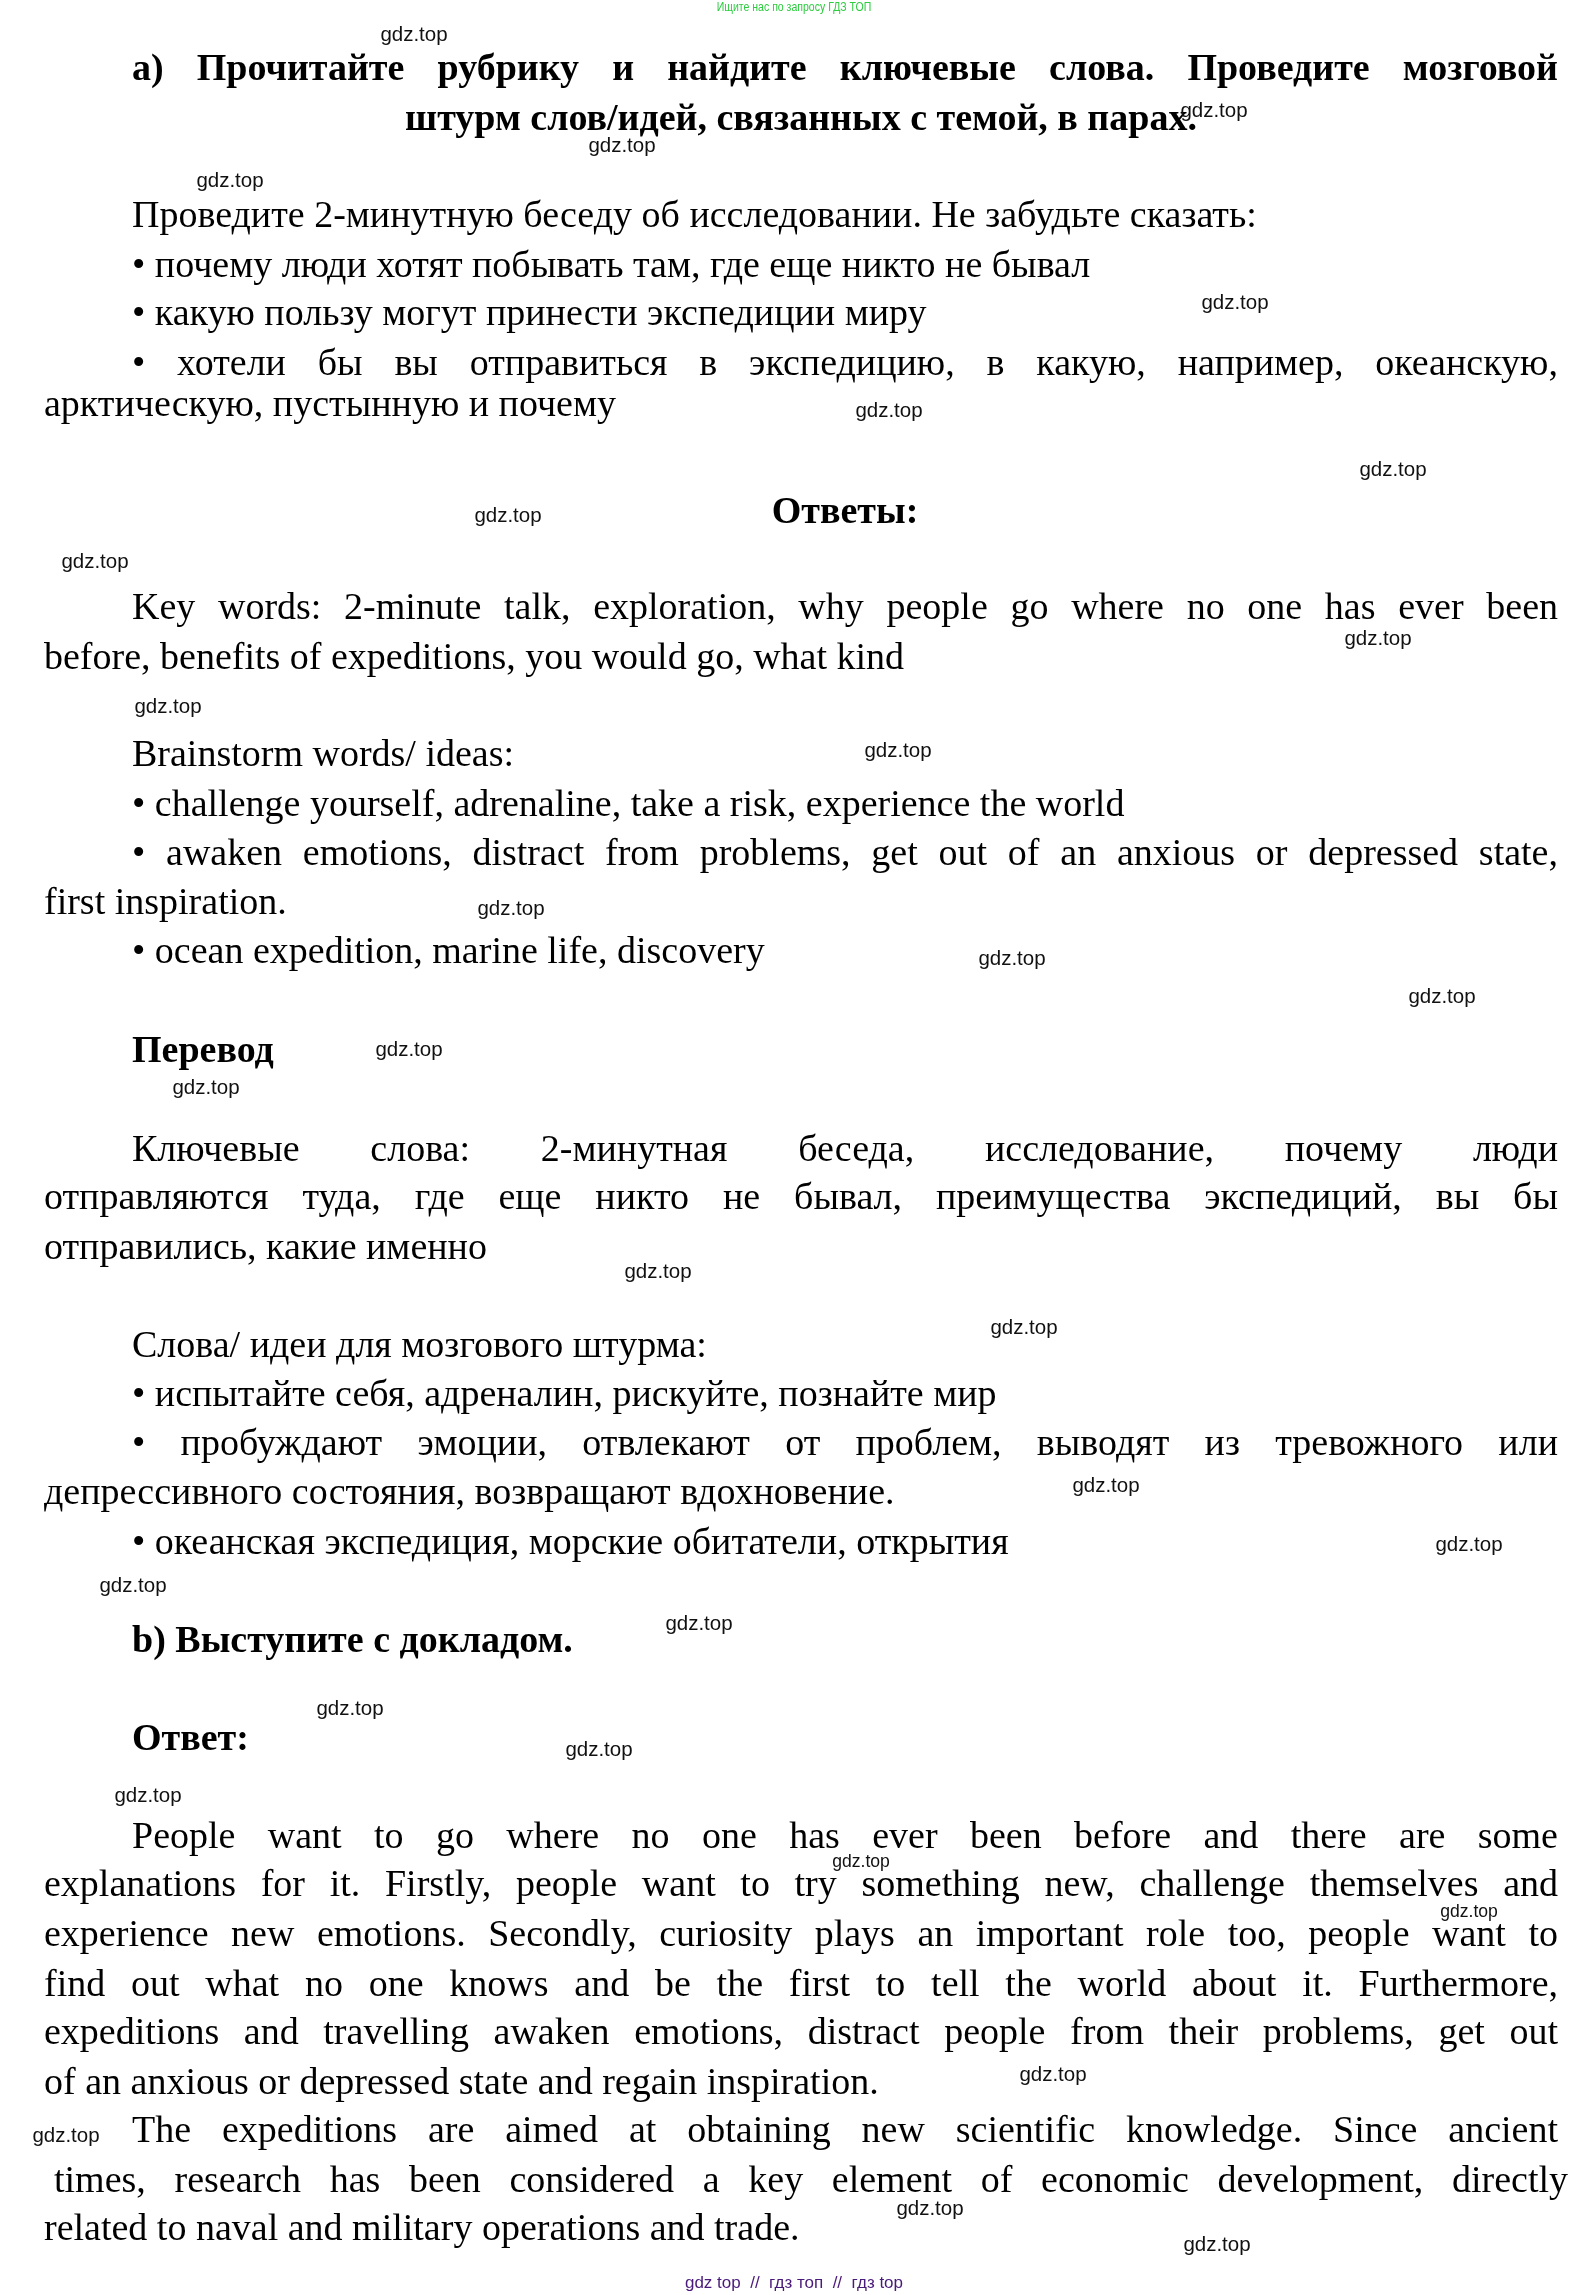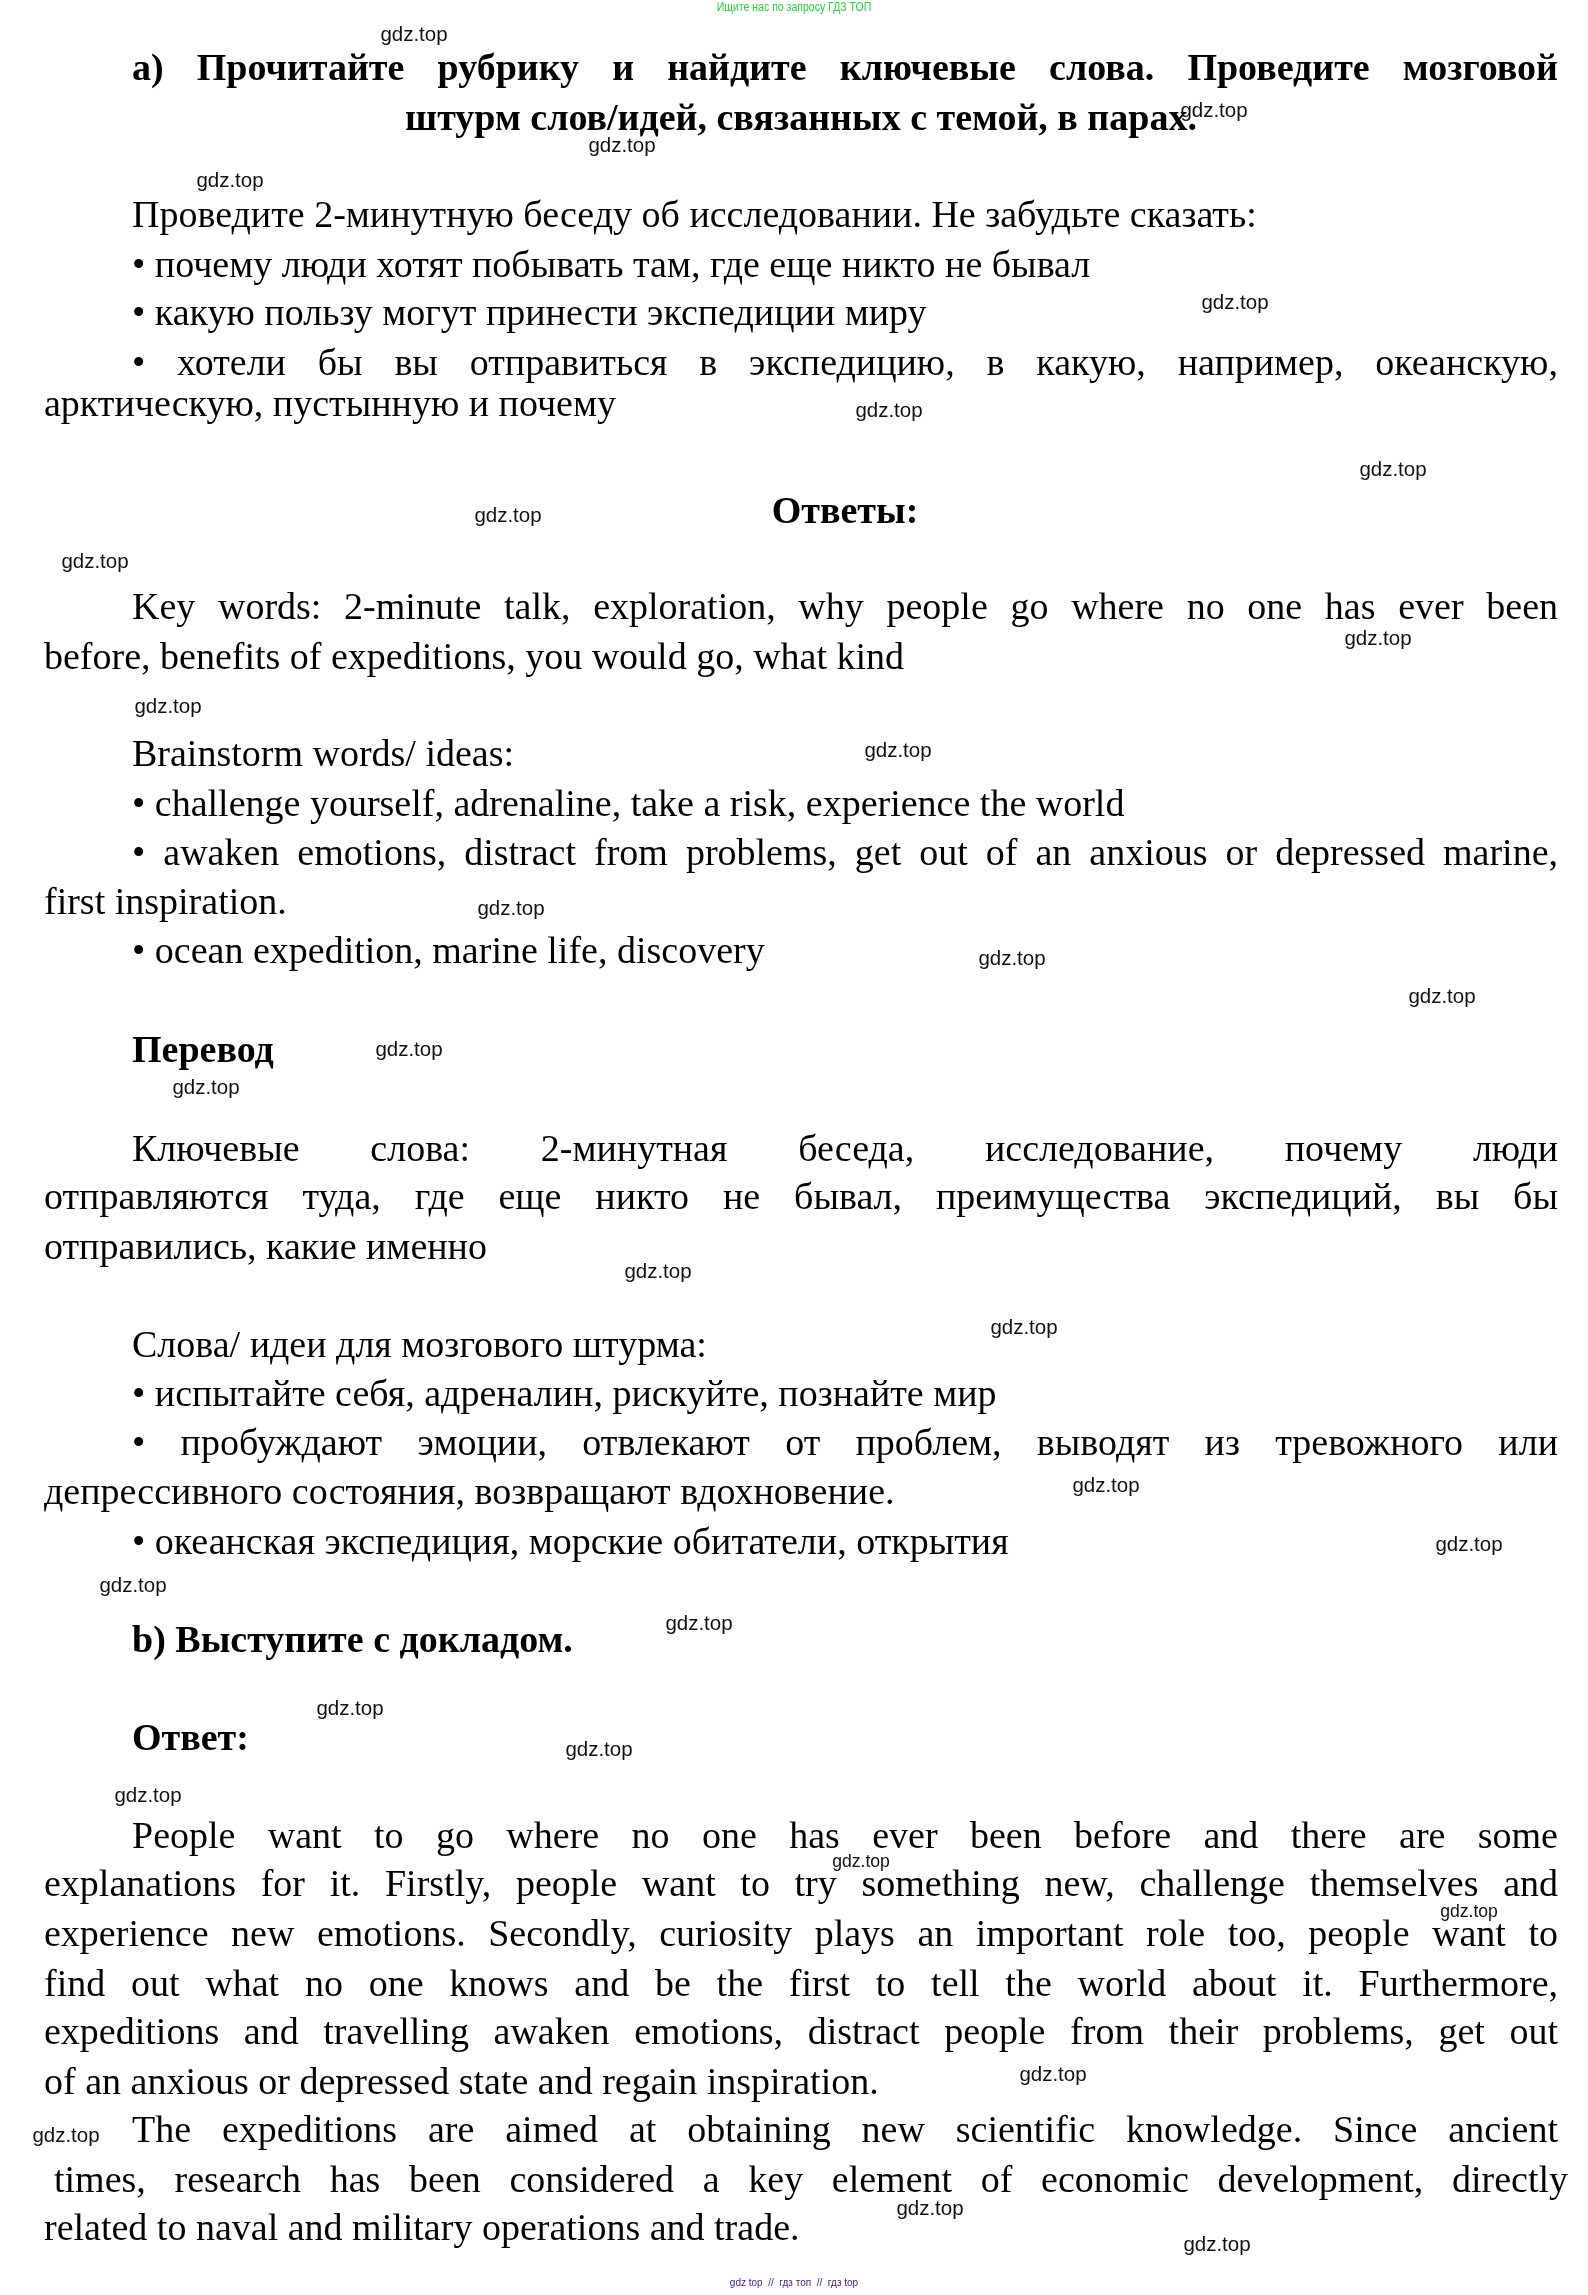--- a/index.html
+++ b/index.html
@@ -5,21 +5,21 @@
     html, body { margin: 0; padding: 0; background: #ffffff; }
     body { width: 1588px; height: 2295px; position: relative; overflow: hidden; }
     .page { position: absolute; left: 0; top: 0; width: 1588px; height: 2295px; }
     .header-note {
       position: absolute; left: 0; top: 0; width: 1588px; text-align: center;
       font-family: "Liberation Sans", sans-serif; font-size: 12.4px; line-height: 14.6px;
       transform: scaleX(0.85);
     }
     .footer-note {
       position: absolute; left: 0; top: 2276px; width: 1588px; text-align: center;
-      font-family: "Liberation Sans", sans-serif; font-size: 10px; line-height: 14.6px;
+      font-family: "Liberation Sans", sans-serif; font-size: 17px; line-height: 14.6px;
     }
     .line {
       position: absolute; left: 44px; width: 1514px;
       font-family: "Liberation Serif", serif; font-size: 38px; line-height: 44px;
       color: #000; white-space: nowrap; transform: translateY(-22px);
     }
     .line.indent { left: 132px; width: 1426px; }
     .line.justify { text-align: justify; text-align-last: justify; white-space: normal; }
     .line.bold { font-weight: bold; }
     .wm {
@@ -42,21 +42,21 @@
   <div class="line indent" style="top:312px;">• какую пользу могут принести экспедиции миру</div>
   <div class="line indent justify" style="top:362px;">• хотели бы вы отправиться в экспедицию, в какую, например, океанскую,</div>
   <div class="line" style="top:403px;">арктическую, пустынную и почему</div>
 
   <div class="line indent bold" style="top:510px;text-align:center;">Ответы:</div>
   <div class="line indent justify" style="top:606px;">Key words: 2-minute talk, exploration, why people go where no one has ever been</div>
   <div class="line" style="top:656px;">before, benefits of expeditions, you would go, what kind</div>
 
   <div class="line indent" style="top:753px;">Brainstorm words/ ideas:</div>
   <div class="line indent" style="top:803px;">• challenge yourself, adrenaline, take a risk, experience the world</div>
-  <div class="line indent justify" style="top:852px;">• awaken emotions, distract from problems, get out of an anxious or depressed marine,</div>
+  <div class="line indent justify" style="top:852px;">• awaken emotions, distract from problems, get out of an anxious or depressed state,</div>
   <div class="line" style="top:901px;">first inspiration.</div>
   <div class="line indent" style="top:950px;">• ocean expedition, marine life, discovery</div>
 
   <div class="line indent bold" style="top:1049px;">Перевод</div>
   <div class="line indent justify" style="top:1148px;">Ключевые слова: 2-минутная беседа, исследование, почему люди</div>
   <div class="line justify" style="top:1196px;">отправляются туда, где еще никто не бывал, преимущества экспедиций, вы бы</div>
   <div class="line" style="top:1246px;">отправились, какие именно</div>
 
   <div class="line indent" style="top:1344px;">Слова/ идеи для мозгового штурма:</div>
   <div class="line indent" style="top:1393px;">• испытайте себя, адреналин, рискуйте, познайте мир</div>

